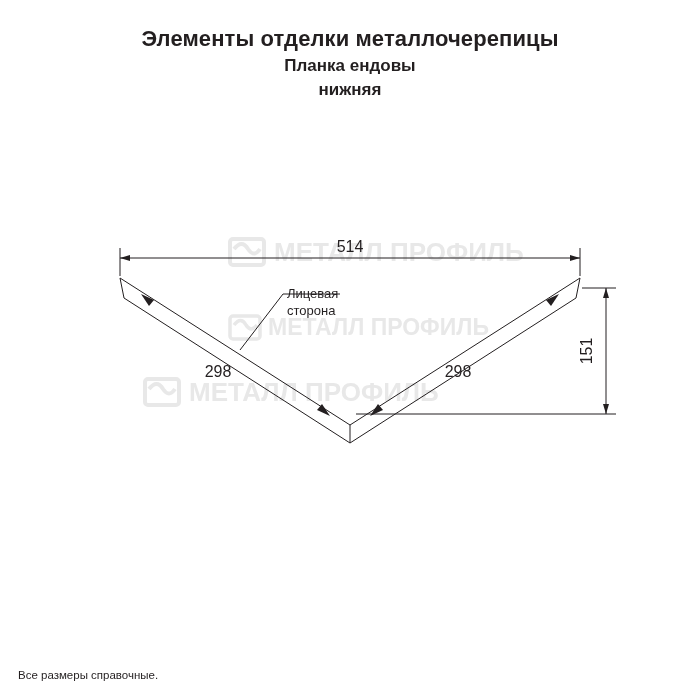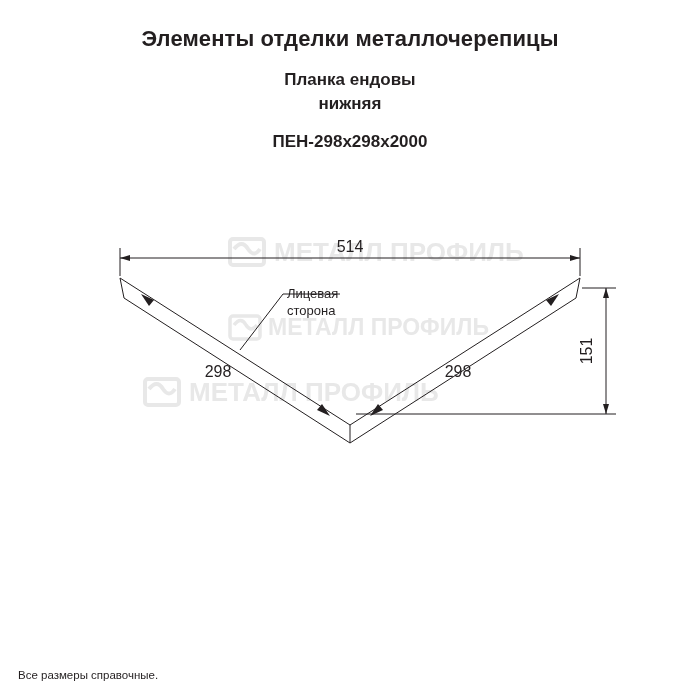--- a/index.html
+++ b/index.html
@@ -31,21 +31,20 @@
   .title-main {
     font-size: 22px;
     font-weight: bold;
     letter-spacing: 0.1px;
     line-height: 30px;
   }
   .subtitle {
     font-size: 17px;
     font-weight: bold;
     line-height: 24px;
-    margin-top: 14px;
   }
   .subtitle .l2 { display: block; }
   .code {
     font-size: 17px;
     font-weight: bold;
     line-height: 24px;
     margin-top: 14px;
   }
   .drawing {
     position: absolute;
@@ -109,21 +108,20 @@
       <text x="38" y="5" font-size="23">МЕТАЛЛ ПРОФИЛЬ</text>
     </g>
   </svg>
 
   <div class="title-block">
     <div class="title-main">Элементы отделки металлочерепицы</div>
     <div class="subtitle">
       <span>Планка ендовы</span>
       <span class="l2">нижняя</span>
     </div>
-    <div class="code">ПЕН-298х298х2000</div>
   </div>
 
   <svg class="drawing" width="700" height="300" viewBox="0 0 700 300">
     <g stroke="#231f20" fill="none" stroke-width="1">
 
       <polyline points="120,88 350,235 580,88" stroke-width="1"></polyline>
 
       <polyline points="124,108 350,253 576,108" stroke-width="1"></polyline>
 
       <line x1="120" y1="88" x2="124" y2="108"></line>

